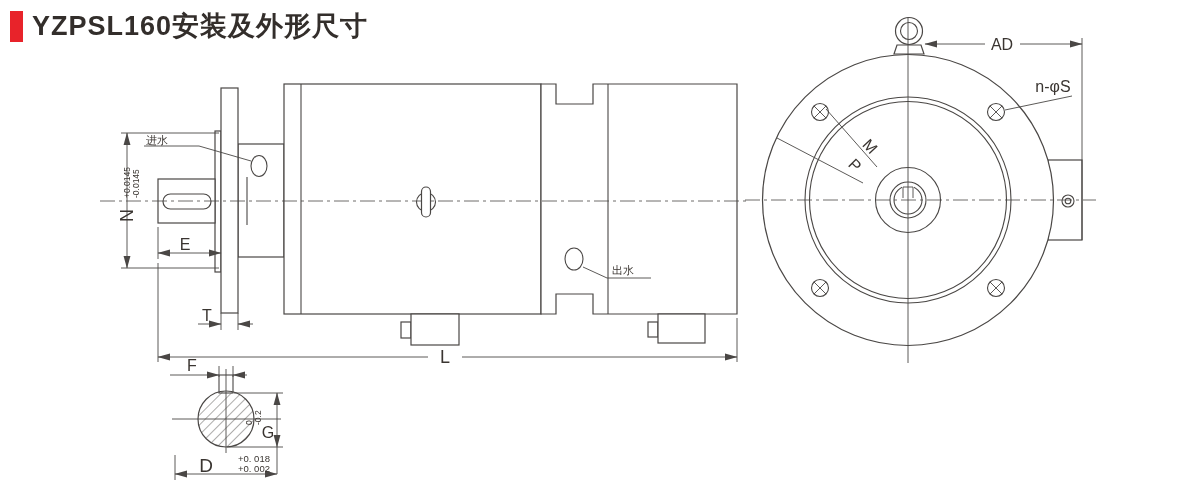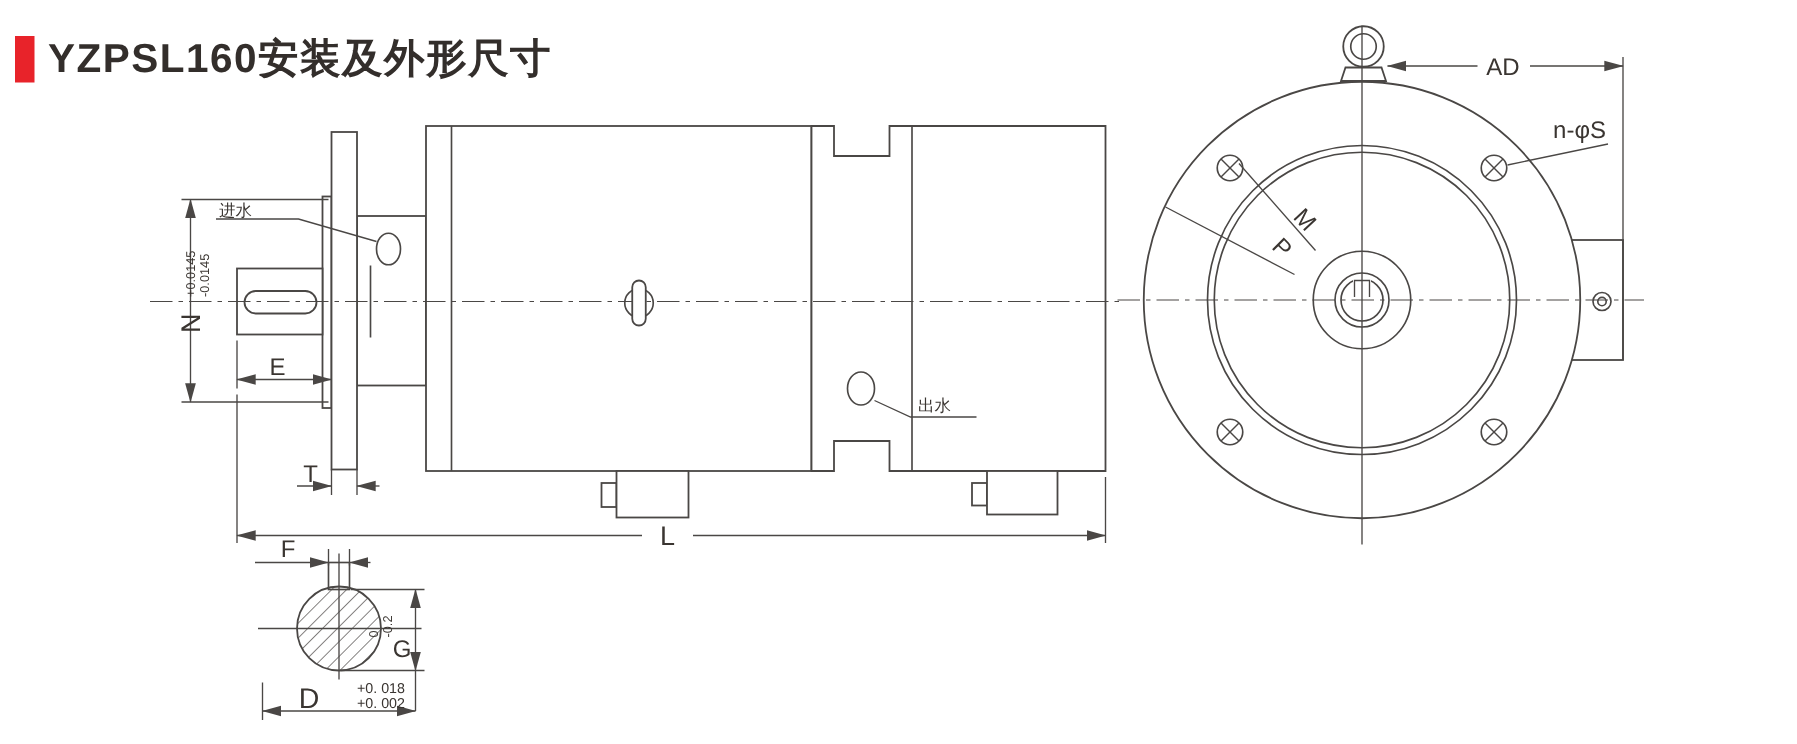--- a/index.html
+++ b/index.html
@@ -4,21 +4,21 @@
 <style>
   html,body{margin:0;padding:0;background:#ffffff;}
   .canvas{
     position:relative;
     width:1198px;height:496px;
     background:#ffffff;
     font-family:"Liberation Sans","DejaVu Sans",sans-serif;
     overflow:hidden;
   }
   .title{
-    position:absolute;top:21px;left:10px;
+    position:absolute;top:8px;left:10px;
     display:flex;align-items:center;gap:9px;
     z-index:5;
   }
   .title-bar{width:13px;height:31px;background:#e8232a;}
   .title-text{
     font-size:27px;font-weight:bold;color:#332e2b;
     letter-spacing:1px;white-space:nowrap;
   }
   svg{position:absolute;left:0;top:0;}
   .ln{stroke:#4a4745;fill:none;stroke-width:1.1;}

